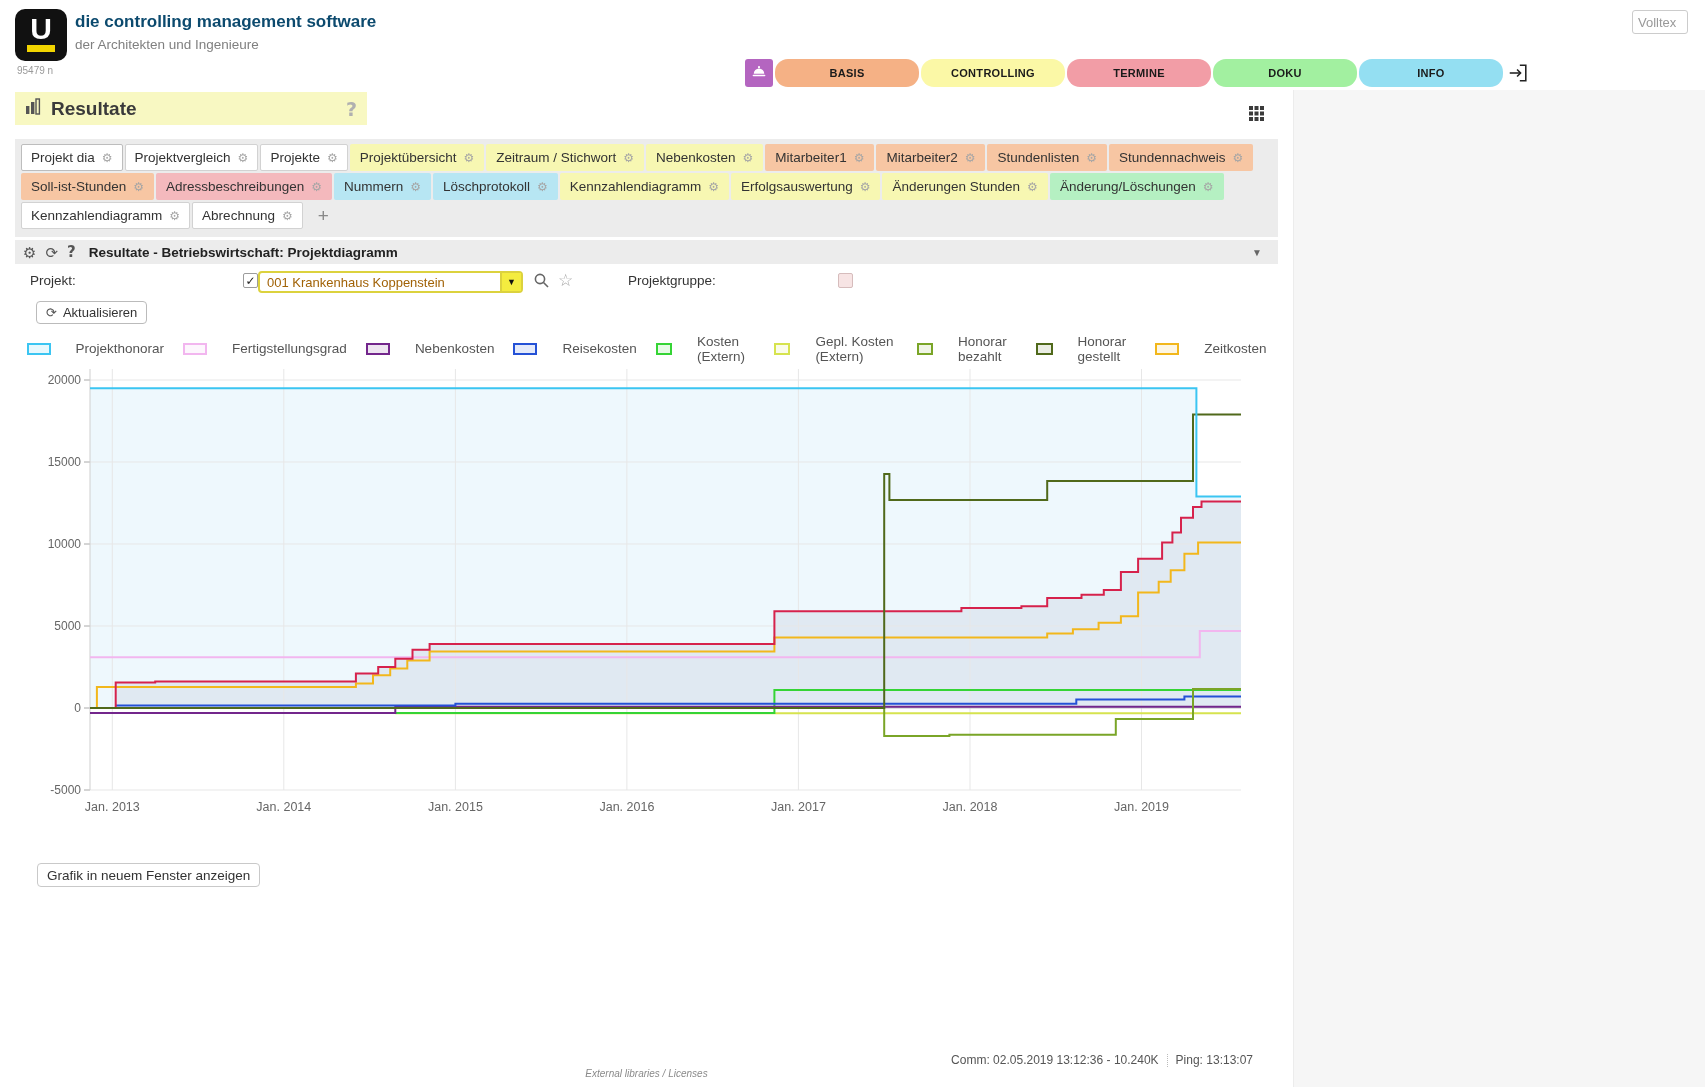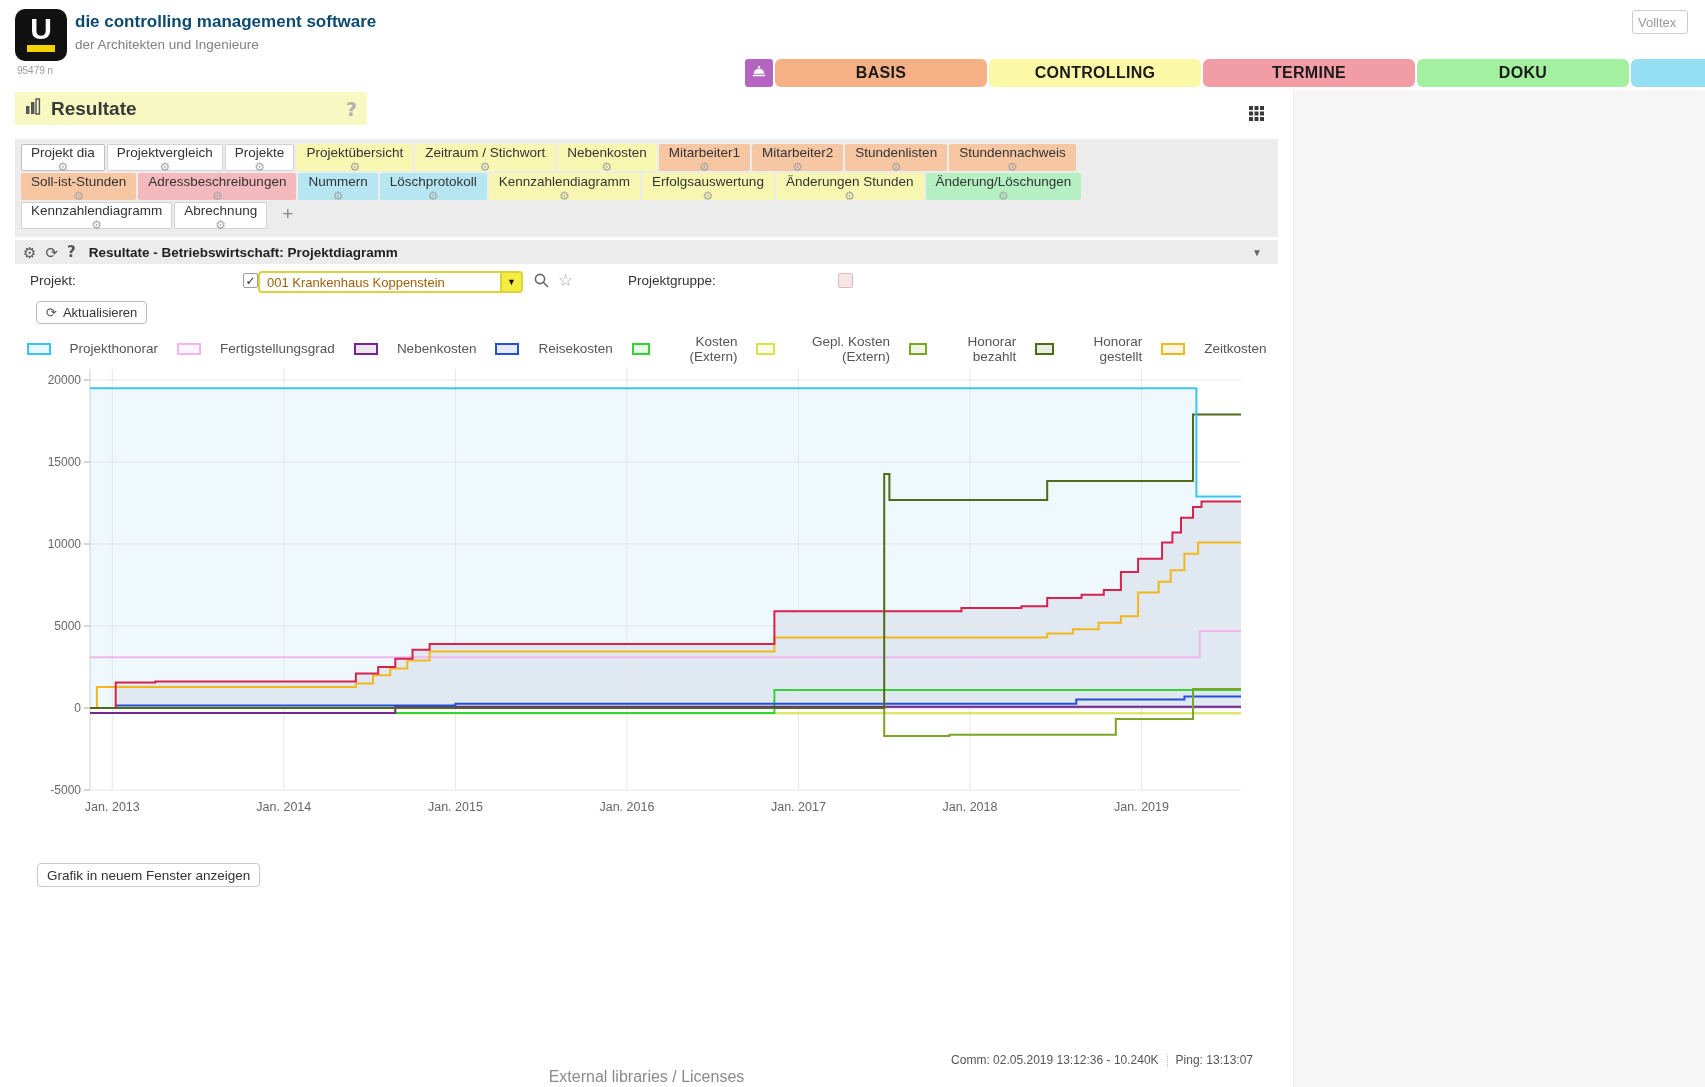--- a/index.html
+++ b/index.html
@@ -15,36 +15,36 @@
     border-radius:10px; text-align:center; }
   .logo .u { color:#fff; font-size:30px; font-weight:bold; line-height:40px; }
   .logo .bar { position:absolute; left:12px; bottom:9px; width:28px; height:7px; background:#f2d500; }
   .app-title { position:absolute; left:75px; top:12px; font-size:17px; font-weight:bold; color:#0c4a6e; }
   .app-sub { position:absolute; left:75px; top:37px; font-size:13.5px; color:#808080; }
   .version { position:absolute; left:17px; top:65px; font-size:10px; color:#9a9a9a; }
   .search { position:absolute; right:17px; top:10px; width:56px; height:24px; border:1px solid #ccc;
     border-radius:3px; font-size:13px; color:#999; padding:0 5px; outline:none; }
   .nav { position:absolute; left:745px; top:59px; height:28px; display:flex; gap:2px; align-items:stretch; }
   .nav-ico { width:28px; border-radius:3px; display:flex; align-items:center; justify-content:center; cursor:pointer; }
-  .nav-tab { width:212px; border-radius:6px; display:flex; align-items:center; justify-content:center;
-    font-size:16px; font-weight:bold; color:#1a1a1a; letter-spacing:.3px; cursor:pointer; }
+  .nav-tab { width:144px; border-radius:13px; display:flex; align-items:center; justify-content:center;
+    font-size:11px; font-weight:bold; color:#1a1a1a; letter-spacing:.3px; cursor:pointer; }
   .logout { width:26px; display:flex; align-items:center; justify-content:center; cursor:pointer; }
 
   
   .title-bar { position:absolute; left:15px; top:92px; width:352px; height:33px; background:#f8f8c2;
     display:flex; align-items:center; padding:15px 10px; }
   .title-bar .txt { font-size:19px; font-weight:600; color:#3a3a3a; margin-left:9px; flex:1; }
   .help-q { font-size:19px; font-weight:bold; color:#b0b0b0; font-family:"DejaVu Sans",sans-serif; }
   .grid-ico { position:absolute; left:1248px; top:105px; cursor:pointer; }
 
   
   .chips { position:absolute; left:15px; top:139px; width:1263px; background:#ececec; padding:5px 6px 6px 6px; }
   .chip-row { display:flex; gap:2px; margin-bottom:2px; flex-wrap:nowrap; }
-  .chip { height:27px; display:flex; align-items:center; padding:0 9px; border-radius:2px;
-    font-size:13.5px; color:#333; border:1px solid transparent; cursor:pointer; white-space:nowrap;flex-direction:column; }
+  .chip { height:27px; display:flex; align-items:center; gap:7px; padding:0 9px; border-radius:2px;
+    font-size:13.5px; color:#333; border:1px solid transparent; cursor:pointer; white-space:nowrap; }
   .chip.white { background:#fff; border-color:#d2d2d2; }
   .chip.active { border-color:#bdbdbd; }
   .chip .gear { font-size:12px; color:#a5a5a5; }
   .chip.add { background:#ececec; font-size:19px; color:#888; padding:0 12px; }
 
   
   .toolbar { position:absolute; left:15px; top:240px; width:1263px; height:24px; background:#ececec;
     display:flex; align-items:center; gap:9px; padding:0 8px; }
   .toolbar .ti { color:#555; font-size:15px; line-height:1; cursor:pointer; }
   .toolbar .bc { font-size:13.5px; font-weight:bold; color:#222; margin-left:4px; flex:1; }
@@ -67,31 +67,31 @@
   .mag { left:533px; } .star { left:558px; top:1px; font-size:17px; color:#a8a8a8; }
   .filters .l2 { position:absolute; left:628px; top:4px; }
   .btn-refresh { position:absolute; left:36px; top:301px; height:23px; padding:0 9px; background:#fff;
     border:1px solid #bbb; border-radius:4px; font-size:13px; color:#333; display:flex;
     align-items:center; gap:6px; cursor:pointer; }
   .btn-refresh .ri { font-size:13px; color:#555; }
 
   
   .chart-block { position:absolute; left:0; top:338px; width:1293px; height:505px; }
   .legend-row { width:1240px; margin:0 auto; display:flex; justify-content:center; gap:19px; height:21px; }
-  .legend-item { display:flex; align-items:center; gap:19px; cursor:pointer;text-align:right; }
+  .legend-item { display:flex; align-items:center; gap:25px; cursor:pointer; }
   .legend-item .sw { width:24px; height:12px; border:2px solid #000; }
   .legend-item .lt { font-size:13.5px; color:#555; }
   .chart-svg { display:block; margin-top:2px; }
   .btn-window { position:absolute; left:37px; top:863px; height:24px; padding:0 9px; background:#fff;
     border:1px solid #c9c9c9; border-radius:4px; font-size:13.5px; color:#333; cursor:pointer; }
 
   
   .footer { position:absolute; left:0; bottom:0; width:1293px; height:36px; font-size:12px; color:#555; }
   .footer .c1 { position:absolute; left:0; right:0; top:2px; text-align:center; }
-  .footer .c2 { position:absolute; left:0; right:0; top:17px; text-align:center; font-size:16px; color:#8a8a8a; cursor:pointer; }
+  .footer .c2 { position:absolute; left:0; right:0; top:17px; text-align:center; font-size:10px; color:#8a8a8a; cursor:pointer;font-style:italic; }
   .footer .right { position:absolute; right:40px; top:2px; display:flex; gap:8px; align-items:center; }
   .footer .right .sep { border-left:1px dotted #bbb; height:13px; }
 </style>
 </head>
 <body>
 
 <div class="gutter"></div>
 
 <div class="app">
 

